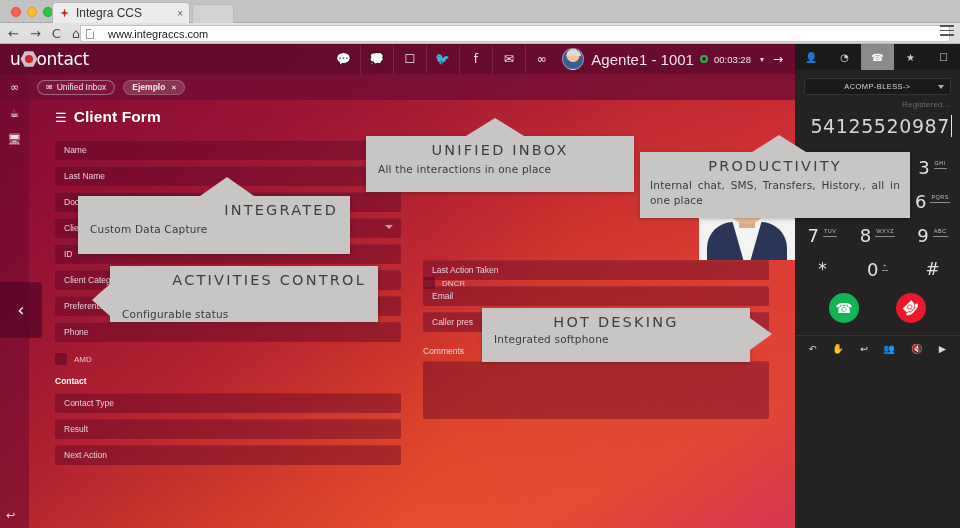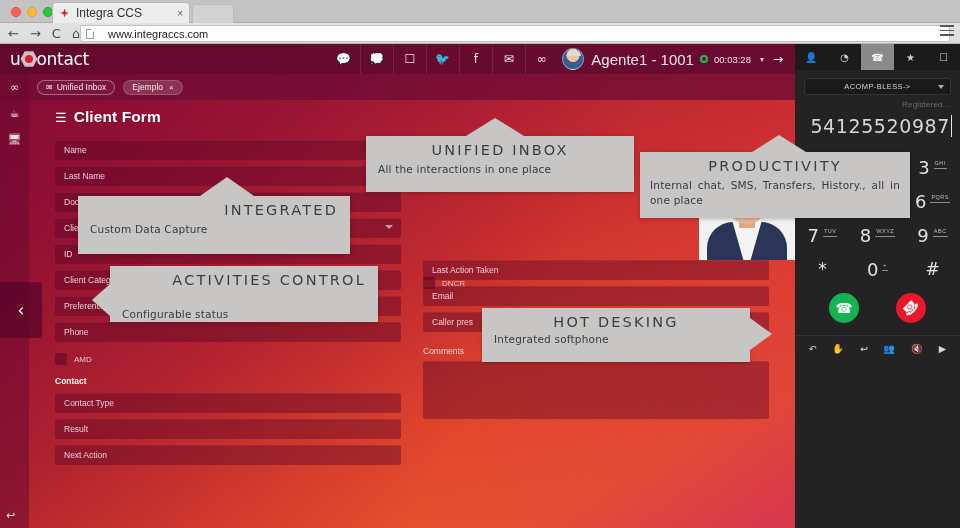--- a/index.html
+++ b/index.html
@@ -81,21 +81,21 @@
   .logout { font-size:12px; color:#fff; margin-right:12px;
     font-family:"DejaVu Sans", sans-serif; }
 
   
   .tabrow { position:absolute; left:0; top:30px; width:795px; height:26px;
     background:rgba(112,12,52,.80); display:flex; align-items:center; z-index:5; }
   .tabrow .pill { height:15px; border:1px solid rgba(255,255,255,.35);
     border-radius:8px; display:flex; align-items:center; padding:0 8px;
     font-size:8.5px; color:#f6eaee; margin-left:8px; background:rgba(255,255,255,.04);}
   .pill .ic { font-size:8px; margin-right:4px; font-family:"DejaVu Sans",sans-serif;}
-  .pill.active { background:rgba(255,255,255,.16); border-color:rgba(255,255,255,.18); }
+  .pill.active { background:rgba(255,255,255,.16); border-color:rgba(255,255,255,.18);font-weight:bold; }
   .pill .x { margin-left:6px; font-size:8px; }
 
   
   .rail { position:absolute; left:0; top:30px; width:29px; height:454px;
     background:rgba(108,10,50,.55); z-index:5; }
   .rail .ri { width:29px; height:26px; display:flex; align-items:center;
     justify-content:center; color:#efdfe5; font-size:11px;
     font-family:"DejaVu Sans", sans-serif; }
   .collapse { position:absolute; left:0; top:238px; width:42px; height:56px;
     background:rgba(86,4,40,.72); border-radius:0 4px 4px 0; color:#fff;

